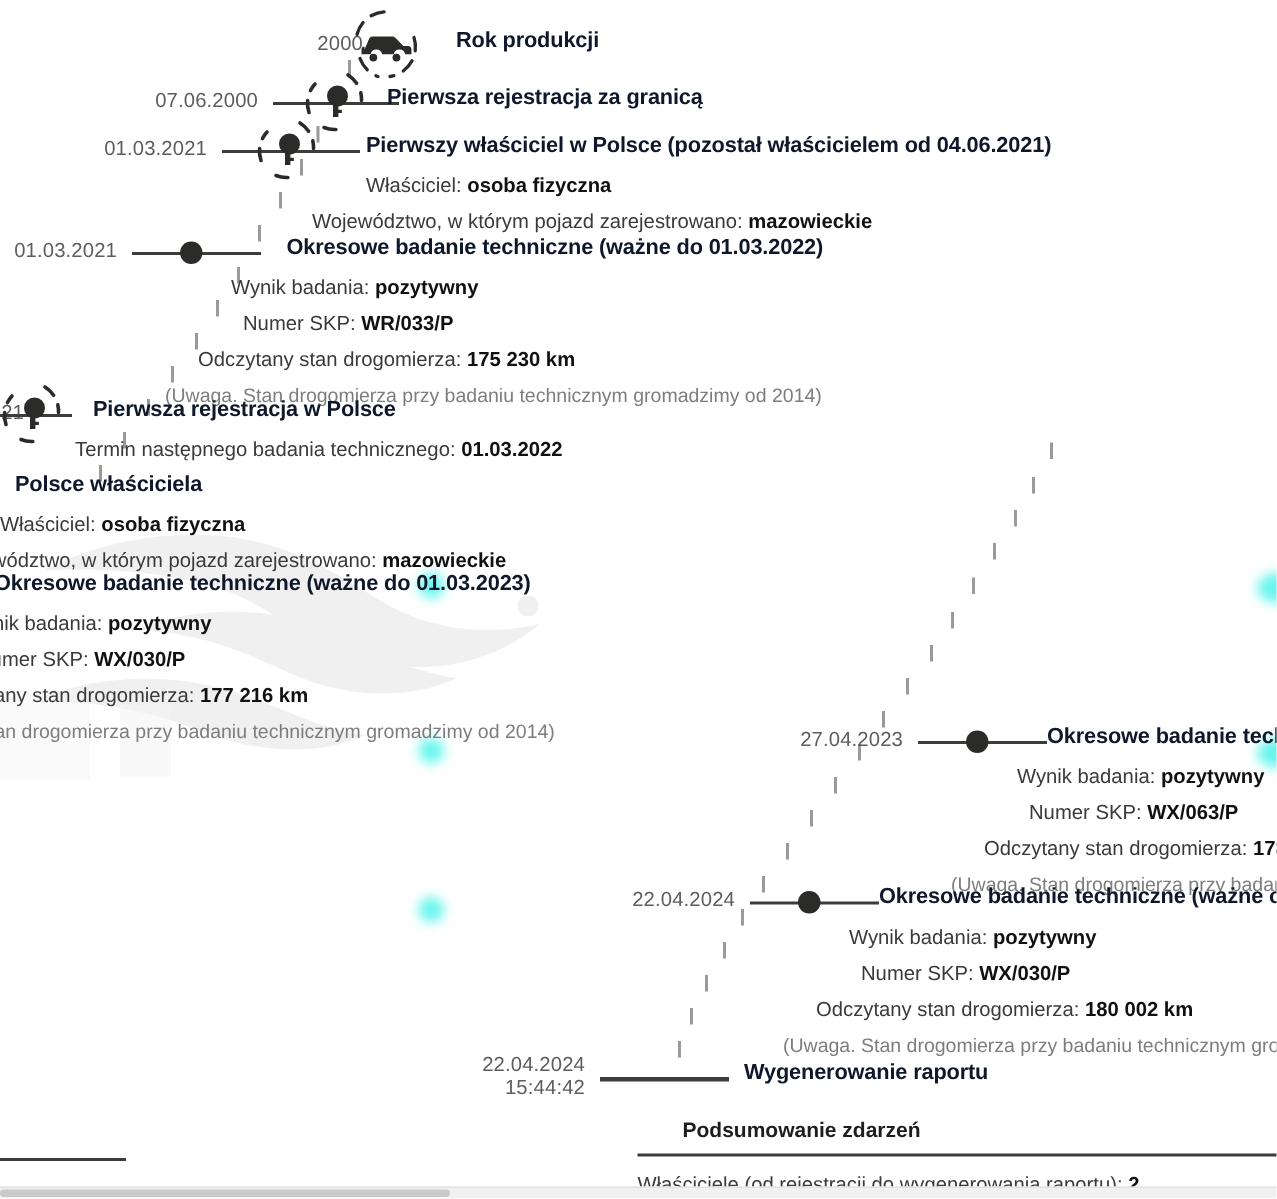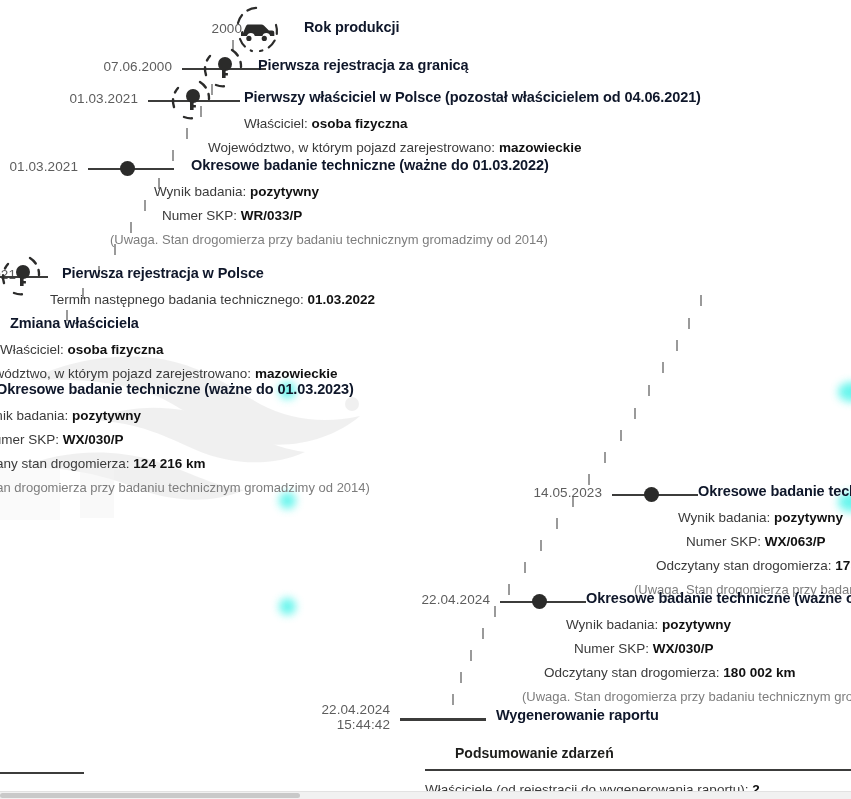--- a/index.html
+++ b/index.html
@@ -305,20 +305,24 @@
     <div class="ev-title" style="left:103px;">Okresowe badanie techniczne (ważne do 01.03.2022)</div>
     <div class="ev-body" style="left:66px;top:12px;">
       <div>
         <span>Wynik badania:</span>
         <b>pozytywny</b>
       </div>
       <div style="margin-left:8px;">
         <span>Numer SKP:</span>
         <b>WR/033/P</b>
       </div>
+      <div style="margin-left:-22px;">
+        <span>Odczytany stan drogomierza:</span>
+        <b>175 230 km</b>
+      </div>
       <div class="ev-note" style="margin-left:-44px;">(Uwaga. Stan drogomierza przy badaniu technicznym gromadzimy od 2014)</div>
     </div>
   </div>
 
   <div class="event" style="left:30px;top:276px;">
     <div class="ev-date" style="margin-right:14px;">
       <span>22.04.2021</span>
     </div>
     <div class="ev-rule" style="left:-34px;width:52px;"></div>
     <div class="node-icon" style="left:-36px;">
@@ -338,21 +342,21 @@
     <div class="ev-body" style="left:20px;top:12px;">
       <div>
         <span>Termin następnego badania technicznego:</span>
         <b>01.03.2022</b>
       </div>
     </div>
   </div>
 
   <div class="event" style="left:-28px;top:326px;">
 
-    <div class="ev-title" style="left:38px;">Zmiana właściciela</div>
+    <div class="ev-title" style="left:38px;">Polsce właściciela</div>
     <div class="ev-body" style="left:28px;top:12px;">
       <div>
         <span>Właściciel:</span>
         <b>osoba fizyczna</b>
       </div>
       <div style="margin-left:-36px;">
         <span>Województwo, w którym pojazd zarejestrowano:</span>
         <b>mazowieckie</b>
       </div>
     </div>
@@ -365,29 +369,29 @@
       <div>
         <span>Wynik badania:</span>
         <b>pozytywny</b>
       </div>
       <div style="margin-left:8px;">
         <span>Numer SKP:</span>
         <b>WX/030/P</b>
       </div>
       <div style="margin-left:-22px;">
         <span>Odczytany stan drogomierza:</span>
-        <b>124 216 km</b>
+        <b>177 216 km</b>
       </div>
       <div class="ev-note" style="margin-left:-44px;">(Uwaga. Stan drogomierza przy badaniu technicznym gromadzimy od 2014)</div>
     </div>
   </div>
 
   <div class="event" style="left:612px;top:494px;">
     <div class="ev-date">
-      <span>14.05.2023</span>
+      <span>27.04.2023</span>
     </div>
     <div class="ev-rule" style="left:0;width:86px;"></div>
     <div class="node-dot" style="left:32px;"></div>
     <div class="ev-title" style="left:86px;">Okresowe badanie techniczne (ważne do 14.04.2024)</div>
     <div class="ev-body" style="left:66px;top:12px;">
       <div>
         <span>Wynik badania:</span>
         <b>pozytywny</b>
       </div>
       <div style="margin-left:8px;">

